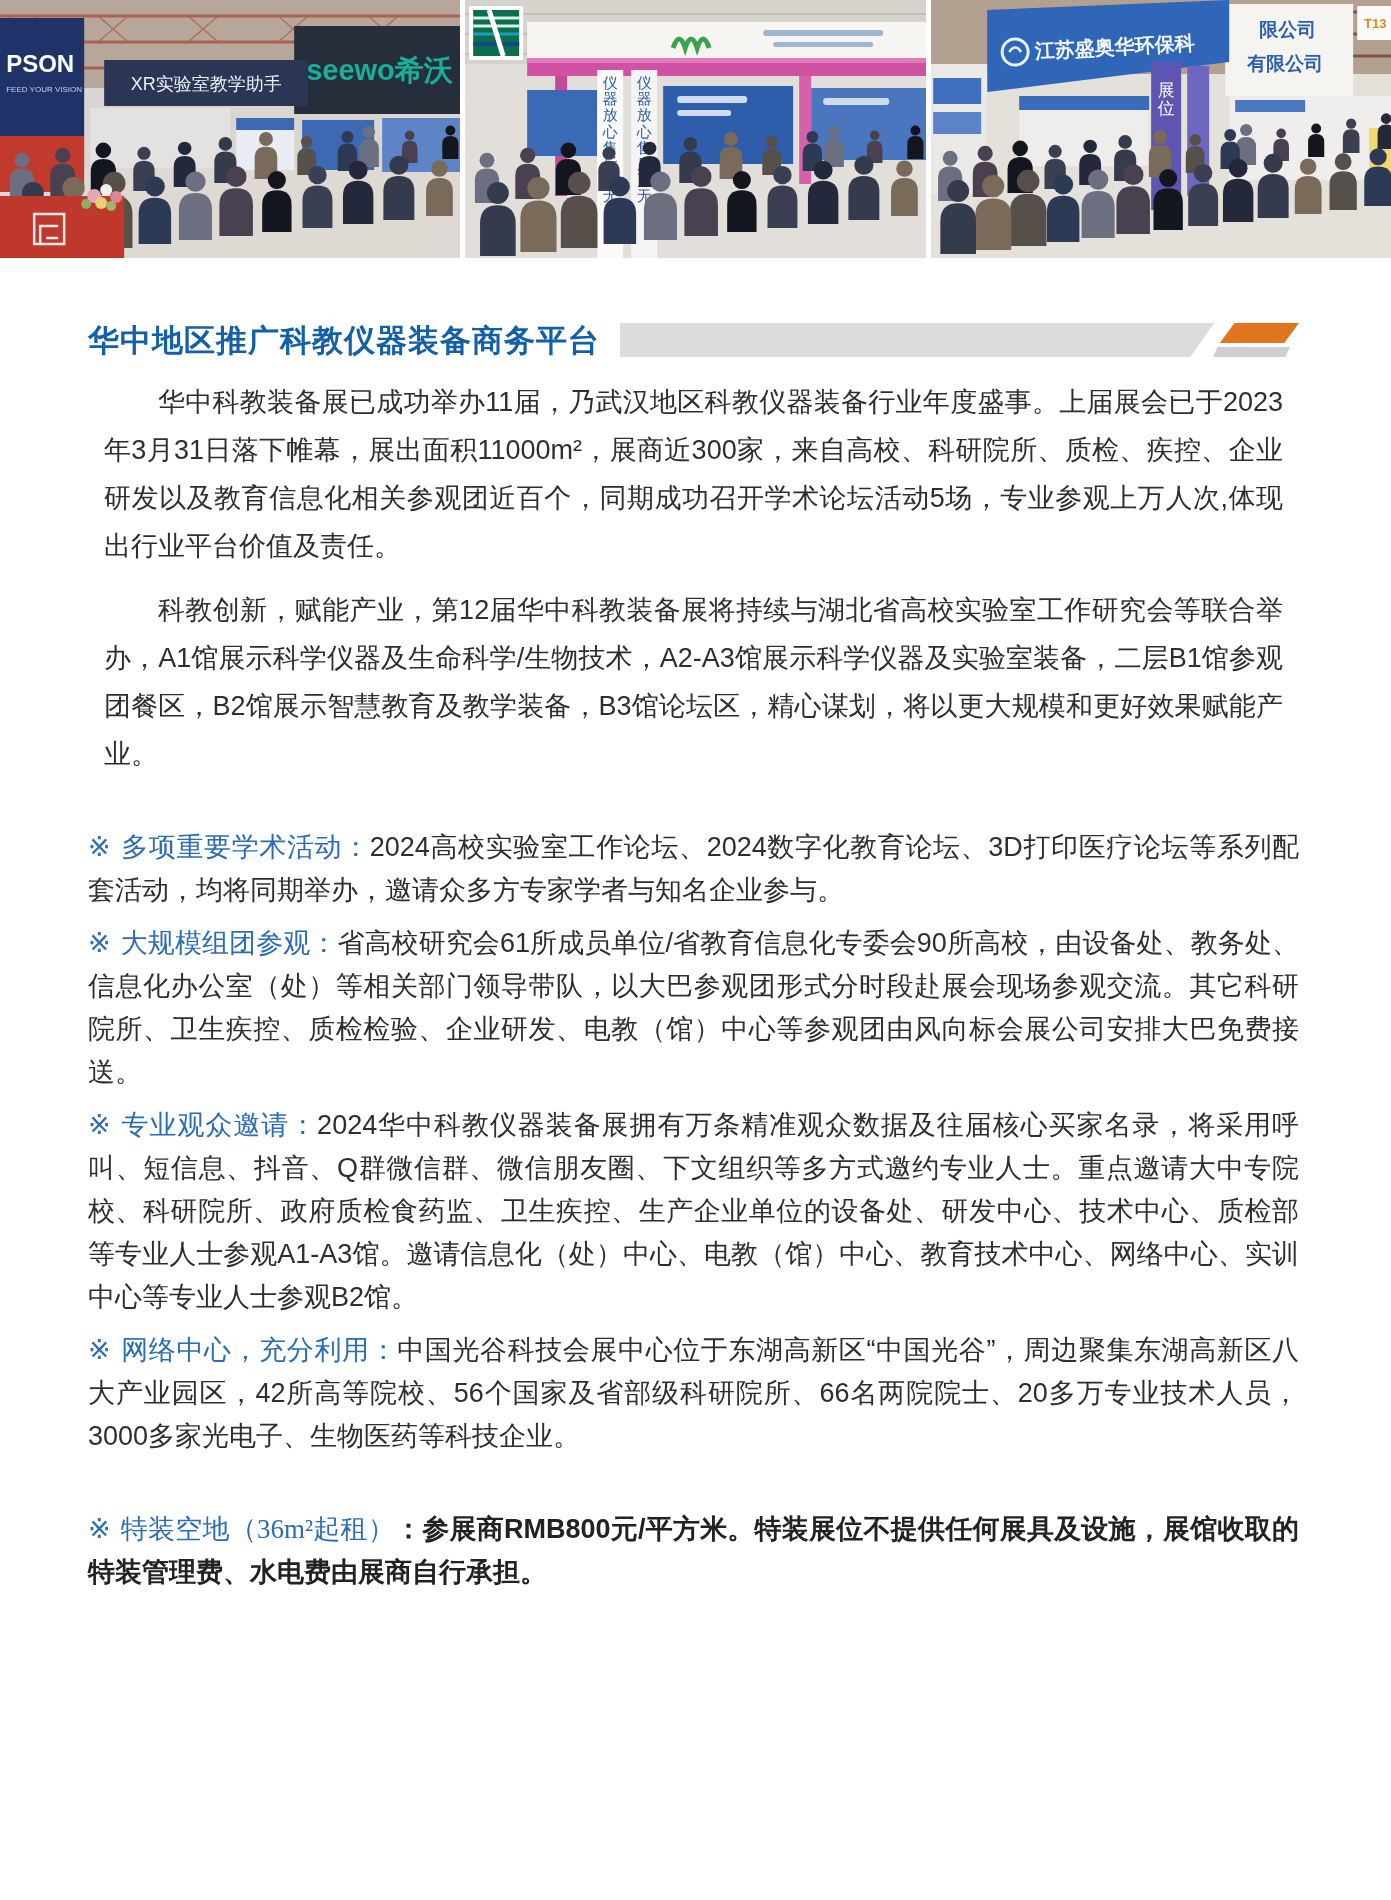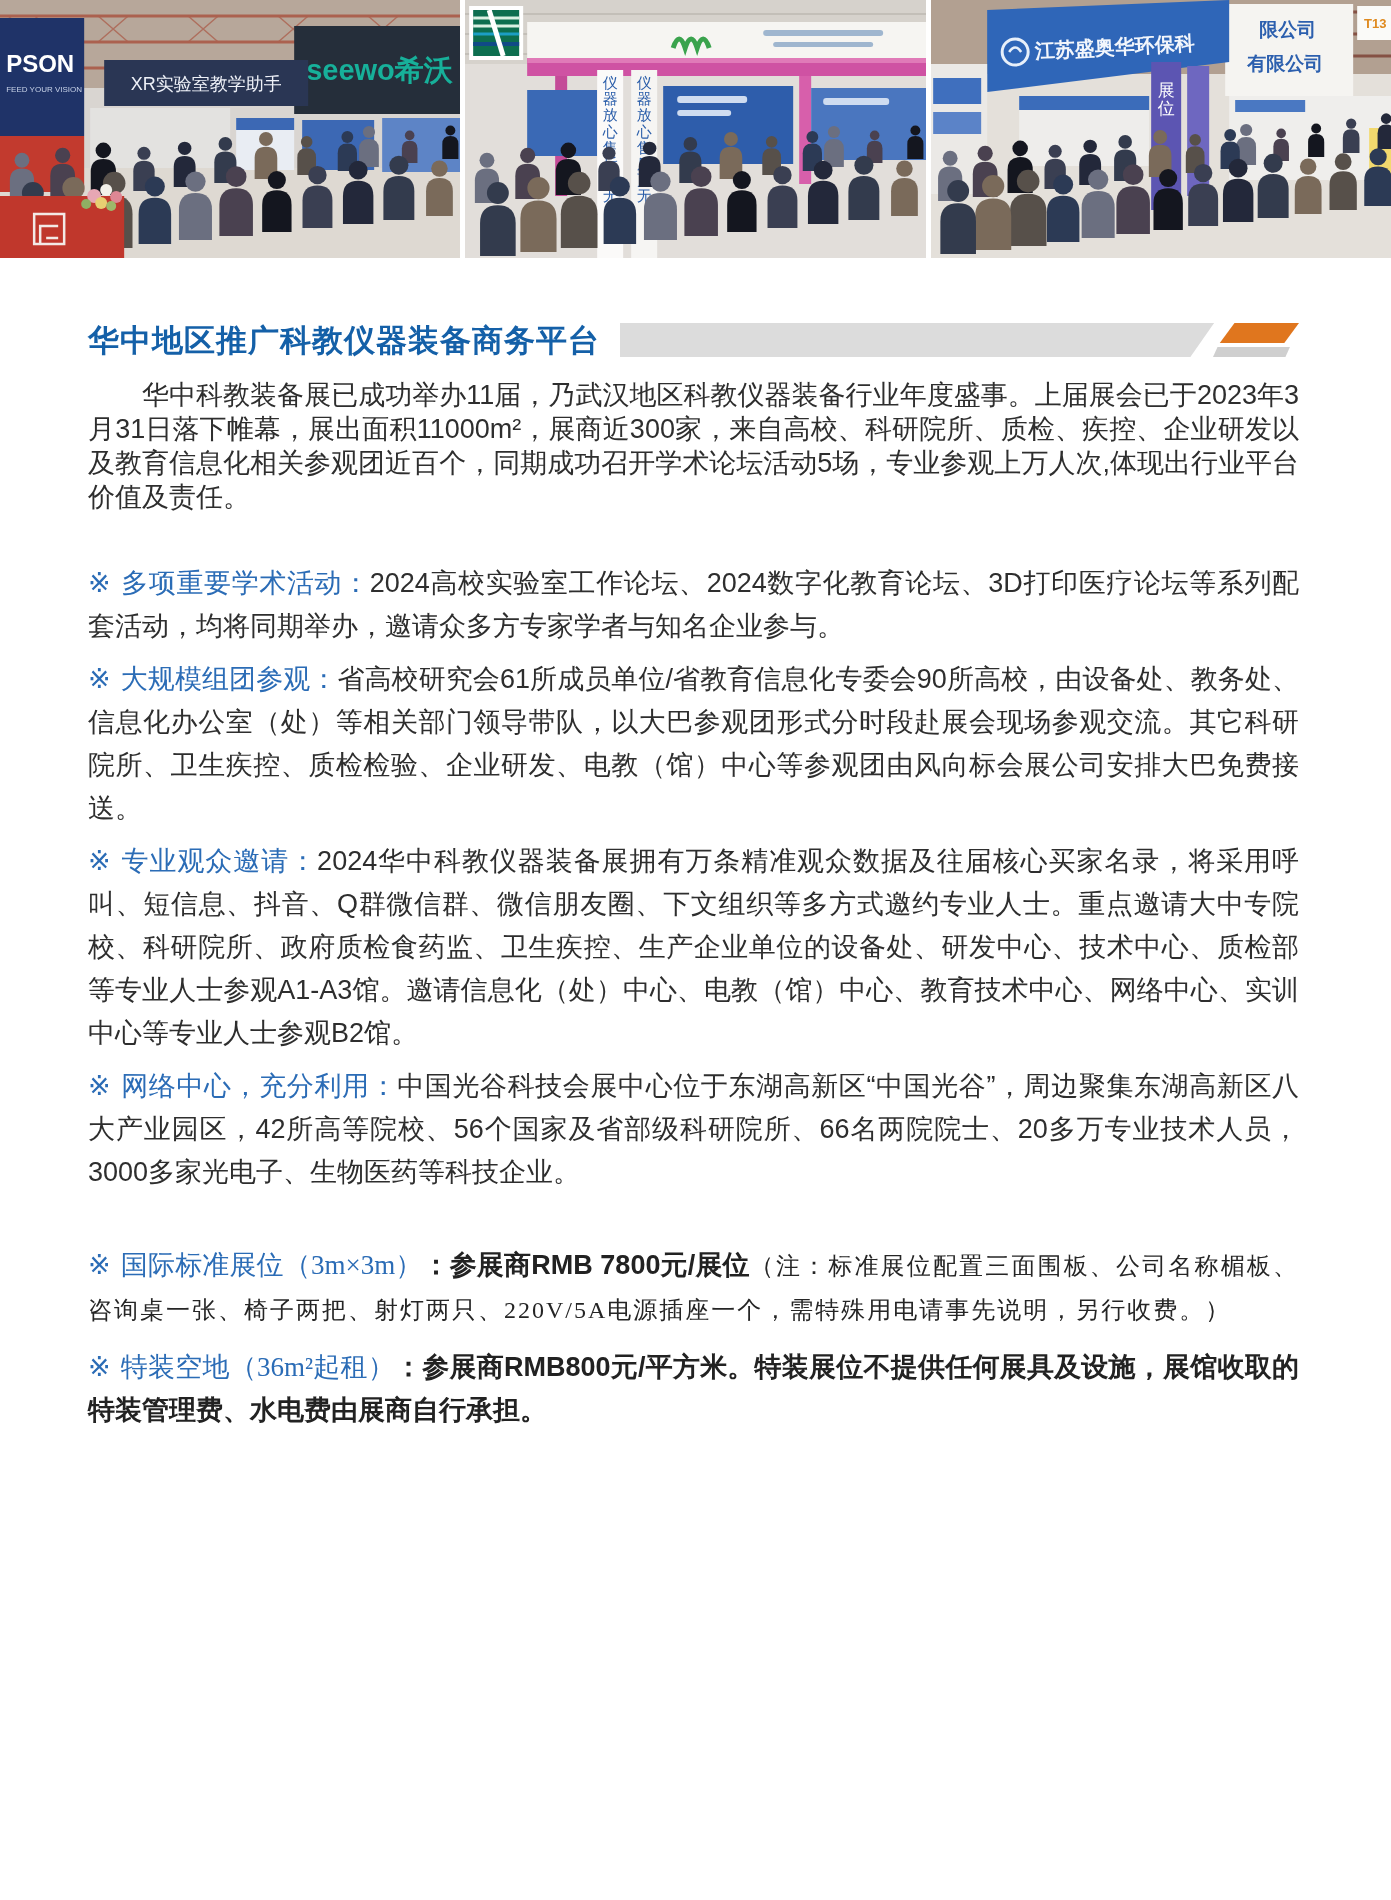--- a/index.html
+++ b/index.html
@@ -9,21 +9,21 @@
   .photo{flex:1;position:relative;overflow:hidden;}
   .photo svg{display:block;width:100%;height:100%;}
   .content{padding:0 92px 0 88px;}
   .sec-header{display:flex;align-items:flex-start;gap:20px;}
   .sec-header h2{font-size:31px;font-weight:bold;color:#1460a8;margin:0;letter-spacing:1px;white-space:nowrap;}
   .deco{flex:1;height:34px;margin-top:3px;}
   .deco svg{display:block;width:100%;height:100%;}
   .s1{margin-top:62px;}
   .s2{margin-top:48px;}
   .s3{margin-top:50px;}
-  .body-p{font-size:27px;line-height:34px;text-align:justify;margin:0;text-indent:2em;color:#2e2e2e;}
+  .body-p{font-size:27px;line-height:48px;text-align:justify;margin:16px;text-indent:2em;color:#2e2e2e;}
   .paras{margin-top:16px;}
   .bullets{margin-top:10px;}
   .bullet{font-size:27px;line-height:43px;text-align:justify;margin:10px 0 0 0;color:#2e2e2e;}
   .blue{color:#2b6cb6;}
   .mark{margin-right:10px;}
   .spec{color:#2b6cb6;font-family:"Liberation Serif","DejaVu Serif",serif;}
   .s3body{font-weight:600;color:#222;}
   .note{font-family:"Liberation Serif","DejaVu Serif",serif;color:#252525;font-size:24px;letter-spacing:2px;}
   .s3 .bullet{margin-top:14px;}
 </style>
@@ -245,34 +245,34 @@
         <div class="deco">
           <svg viewBox="0 0 600 34" preserveAspectRatio="none">
             <polygon points="0,0 525,0 504,34 0,34" fill="#dcdcdc"></polygon>
             <polygon points="543,0 600,0 587,20 530,20" fill="#e0761e"></polygon>
             <polygon points="528,24 592,24 588,34 524,34" fill="#cfcfcf"></polygon>
           </svg>
         </div>
       </div>
       <div class="paras">
         <p class="body-p">华中科教装备展已成功举办11届，乃武汉地区科教仪器装备行业年度盛事。上届展会已于2023年3月31日落下帷幕，展出面积11000m²，展商近300家，来自高校、科研院所、质检、疾控、企业研发以及教育信息化相关参观团近百个，同期成功召开学术论坛活动5场，专业参观上万人次,体现出行业平台价值及责任。</p>
+        <p class="body-p">科教创新，赋能产业，第12届华中科教装备展将持续与湖北省高校实验室工作研究会等联合举办，A1馆展示科学仪器及生命科学/生物技术，A2-A3馆展示科学仪器及实验室装备，二层B1馆参观团餐区，B2馆展示智慧教育及教学装备，B3馆论坛区，精心谋划，将以更大规模和更好效果赋能产业。</p>
       </div>
     </div>
 
     <div class="s2">
       <div class="bullets">
         <p class="bullet"><span class="blue mark">※</span><span class="blue">多项重要学术活动：</span><span>2024高校实验室工作论坛、2024数字化教育论坛、3D打印医疗论坛等系列配套活动，均将同期举办，邀请众多方专家学者与知名企业参与。</span></p>
         <p class="bullet"><span class="blue mark">※</span><span class="blue">大规模组团参观：</span><span>省高校研究会61所成员单位/省教育信息化专委会90所高校，由设备处、教务处、信息化办公室（处）等相关部门领导带队，以大巴参观团形式分时段赴展会现场参观交流。其它科研院所、卫生疾控、质检检验、企业研发、电教（馆）中心等参观团由风向标会展公司安排大巴免费接送。</span></p>
         <p class="bullet"><span class="blue mark">※</span><span class="blue">专业观众邀请：</span><span>2024华中科教仪器装备展拥有万条精准观众数据及往届核心买家名录，将采用呼叫、短信息、抖音、Q群微信群、微信朋友圈、下文组织等多方式邀约专业人士。重点邀请大中专院校、科研院所、政府质检食药监、卫生疾控、生产企业单位的设备处、研发中心、技术中心、质检部等专业人士参观A1-A3馆。邀请信息化（处）中心、电教（馆）中心、教育技术中心、网络中心、实训中心等专业人士参观B2馆。</span></p>
         <p class="bullet"><span class="blue mark">※</span><span class="blue">网络中心，充分利用：</span><span>中国光谷科技会展中心位于东湖高新区“中国光谷”，周边聚集东湖高新区八大产业园区，42所高等院校、56个国家及省部级科研院所、66名两院院士、20多万专业技术人员，3000多家光电子、生物医药等科技企业。</span></p>
       </div>
     </div>
 
     <div class="s3">
       <div class="bullets">
-        <p class="bullet"><span class="blue mark">※</span><span class="blue">国际标准展位</span><span class="spec">（3m×3m）</span><span class="s3body">：参展商RMB 7800元/展位</span><span class="note">（注：标准展位配置三面围板、公司名称楣板、咨询桌一张、椅子两把、射灯两只、220V/5A电源插座一个，需特殊用电请事先说明，另行收费。）</span></p>
         <p class="bullet"><span class="blue mark">※</span><span class="blue">特装空地</span><span class="spec">（36m²起租）</span><span class="s3body">：参展商RMB800元/平方米。特装展位不提供任何展具及设施，展馆收取的特装管理费、水电费由展商自行承担。</span><span class="note"></span></p>
 
       </div>
     </div>
 
   </div>
 </div>
 
 </body></html>

